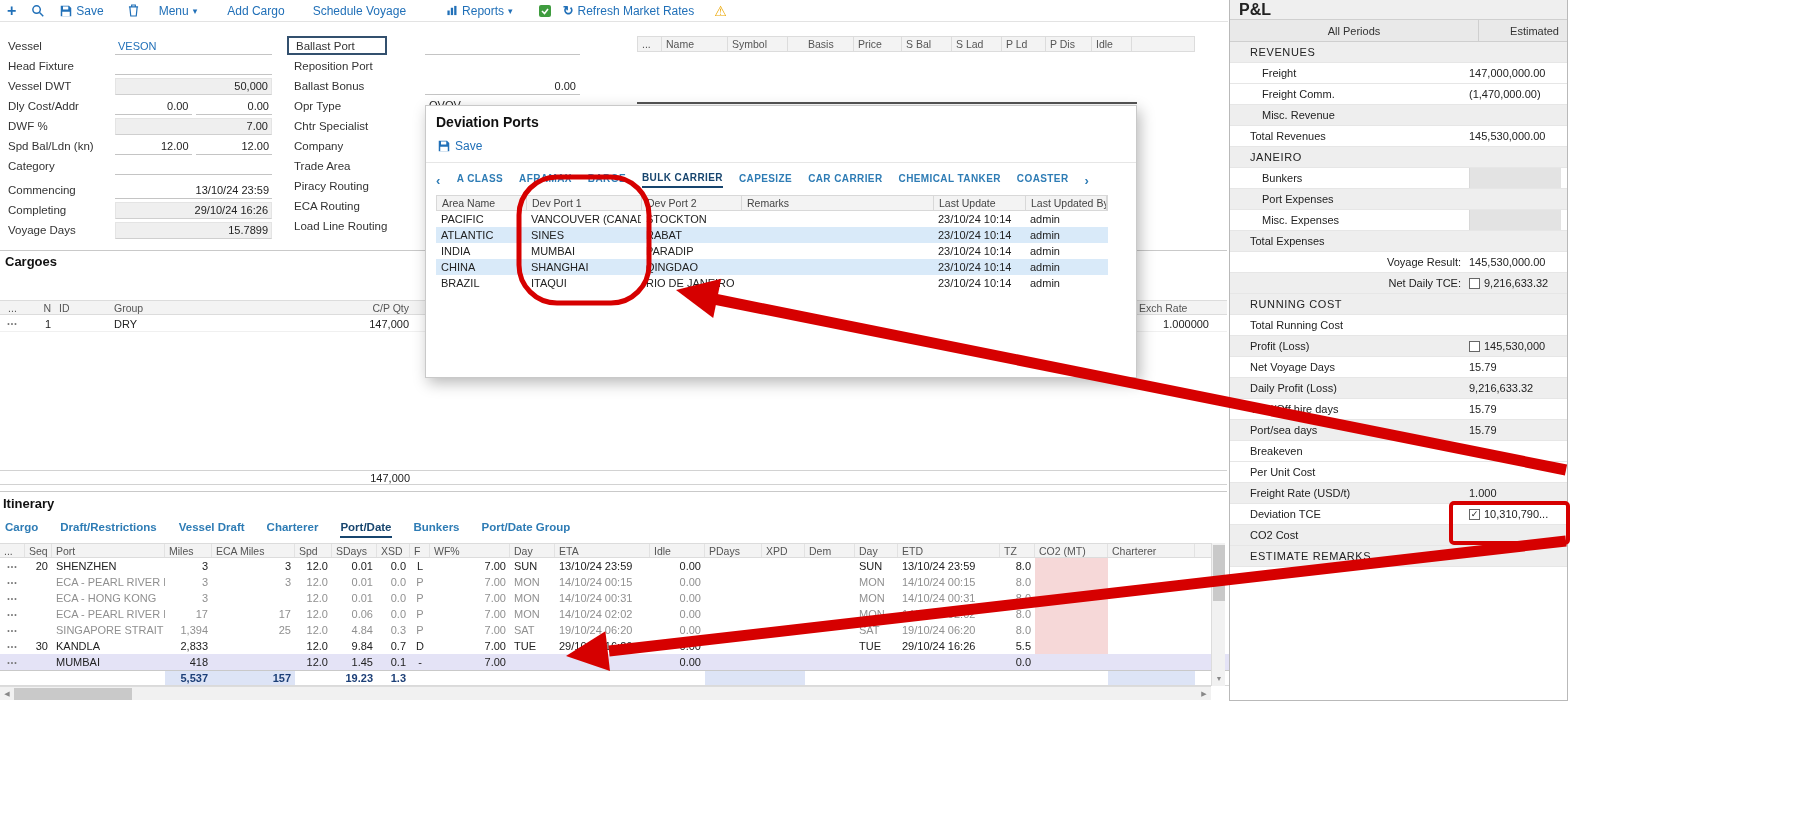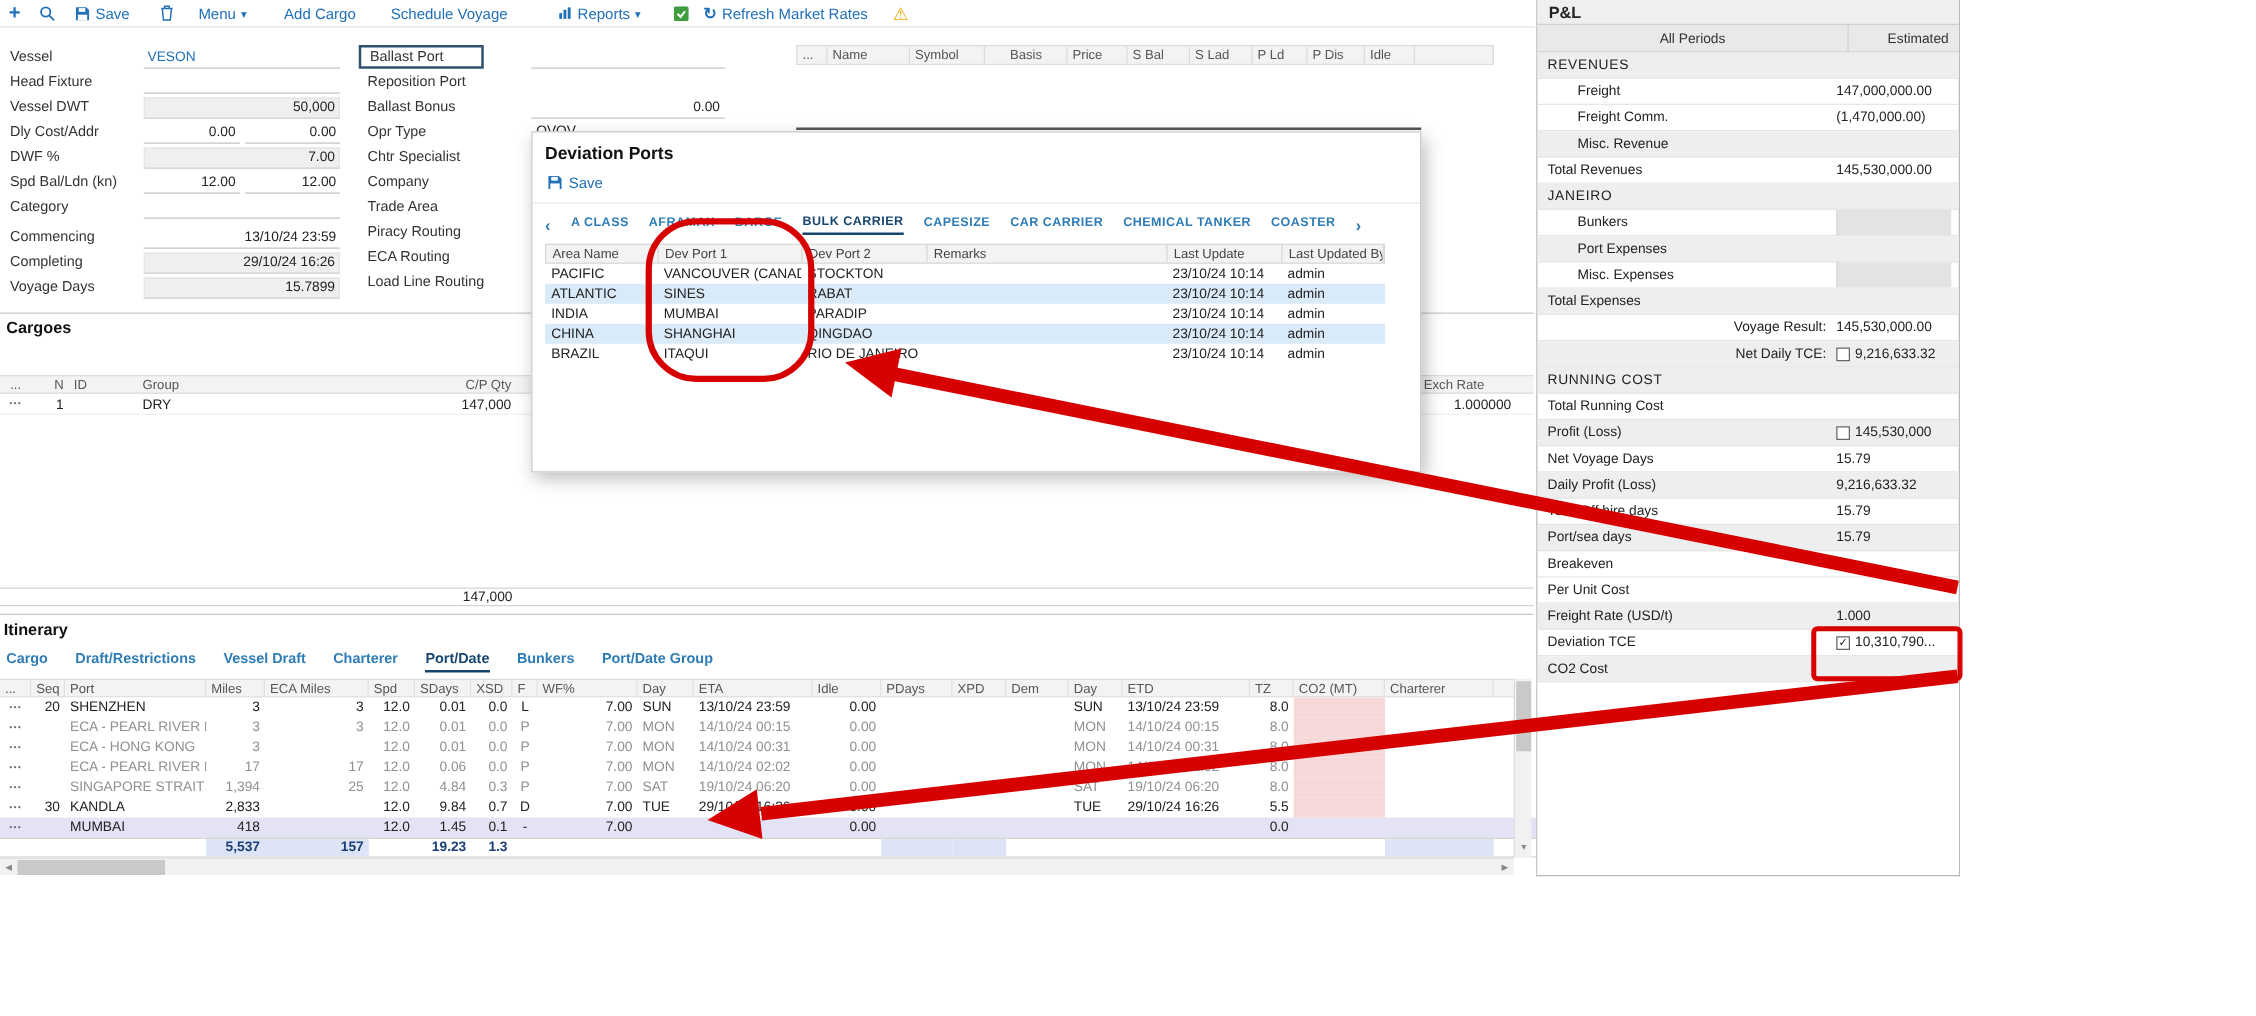--- a/index.html
+++ b/index.html
@@ -95,28 +95,28 @@
   .hs-btn { position:absolute; top:0; width:14px; height:14px; display:flex; align-items:center; justify-content:center;
     font-size:7px; color:#888; cursor:pointer; }
   .hs-thumb { position:absolute; left:14px; top:1px; width:118px; height:12px; background:#c9c9c9; cursor:pointer; }
   .vscroll { position:absolute; left:1211px; top:543px; width:14px; height:143px; background:#f1f1f1; border-left:1px solid #dcdcdc; }
   .vs-thumb { position:absolute; left:1px; top:2px; width:12px; height:56px; background:#c9c9c9; cursor:pointer; }
   .vs-btn { position:absolute; left:0; bottom:0; width:14px; height:15px; display:flex; align-items:center; justify-content:center;
     font-size:7px; color:#888; cursor:pointer; }
   
   .pnl { position:absolute; left:1229px; top:0; width:339px; height:701px; background:#fff;
     border:1px solid #b9b9b9; border-top:none; font-size:11px; display:flex; flex-direction:column; }
-  .pnl-title { height:20px; background:#efefef; border-bottom:1px solid #cfcfcf; font-weight:bold; font-size:13px;
+  .pnl-title { height:20px; background:#efefef; border-bottom:1px solid #cfcfcf; font-weight:bold; font-size:16px;
     display:flex; align-items:center; padding-left:9px; flex-shrink:0; }
   .pnl-cols { height:22px; display:flex; background:#e9e9e9; border-bottom:1px solid #cfcfcf; color:#333; flex-shrink:0; }
   .pc1 { width:249px; display:flex; align-items:center; justify-content:center; border-right:1px solid #cfcfcf; }
   .pc2 { flex:1; display:flex; align-items:center; justify-content:flex-end; padding-right:8px; }
   .prow { height:21px; display:flex; align-items:center; border-bottom:1px solid #e6e6e6; padding-right:6px; flex-shrink:0; }
   .prow.shade { background:#eeeeee; }
-  .plabel { flex:1; padding-left:8px; overflow:hidden; white-space:nowrap; }
+  .plabel { flex:1; padding-left:20px; overflow:hidden; white-space:nowrap; }
   .plabel.indent { padding-left:32px; }
   .plabel.section { letter-spacing:.6px; }
   .plabel.rightlbl { text-align:right; padding-right:8px; }
   .pval { width:92px; flex-shrink:0; display:flex; align-items:center; justify-content:flex-start; gap:4px;
     height:100%; padding-right:2px; white-space:nowrap; }
   .pval.vbox { background:#e3e3e3; border-left:1px solid #d8d8d8; }
   .cb { width:11px; height:11px; border:1px solid #666; background:#fff; display:inline-flex;
     align-items:center; justify-content:center; font-size:9px; line-height:1; color:#222; cursor:pointer; flex-shrink:0; }
   .pnl-remarks { flex:1; background:#fff; }
   
@@ -733,20 +733,24 @@
         <div class="plabel">Deviation TCE</div>
         <div class="pval">
           <span class="cb">✓</span>
           <span class="pvtext">10,310,790...</span>
         </div>
       </div>
       <div class="prow shade">
         <div class="plabel">CO2 Cost</div>
         <div class="pval"></div>
       </div>
+      <div class="prow shade">
+        <div class="plabel section">ESTIMATE REMARKS</div>
+        <div class="pval"></div>
+      </div>
     </div>
   <div class="pnl-remarks"></div>
 </div>
 
 <svg class="anno" width="1805" height="813" viewBox="0 0 1805 813">
   <rect x="519" y="177" width="130" height="126" rx="38" ry="38" fill="none" stroke="#d60000" stroke-width="5"></rect>
   <rect x="1451" y="503" width="117" height="40" rx="3" fill="none" stroke="#d60000" stroke-width="4"></rect>
   <line x1="1566" y1="470" x2="714" y2="299" stroke="#d60000" stroke-width="11"></line>
   <polygon points="676,290 721.2,278.7 713.2,317.9" fill="#d60000"></polygon>
   <line x1="1566" y1="541" x2="609" y2="651" stroke="#d60000" stroke-width="11"></line>

